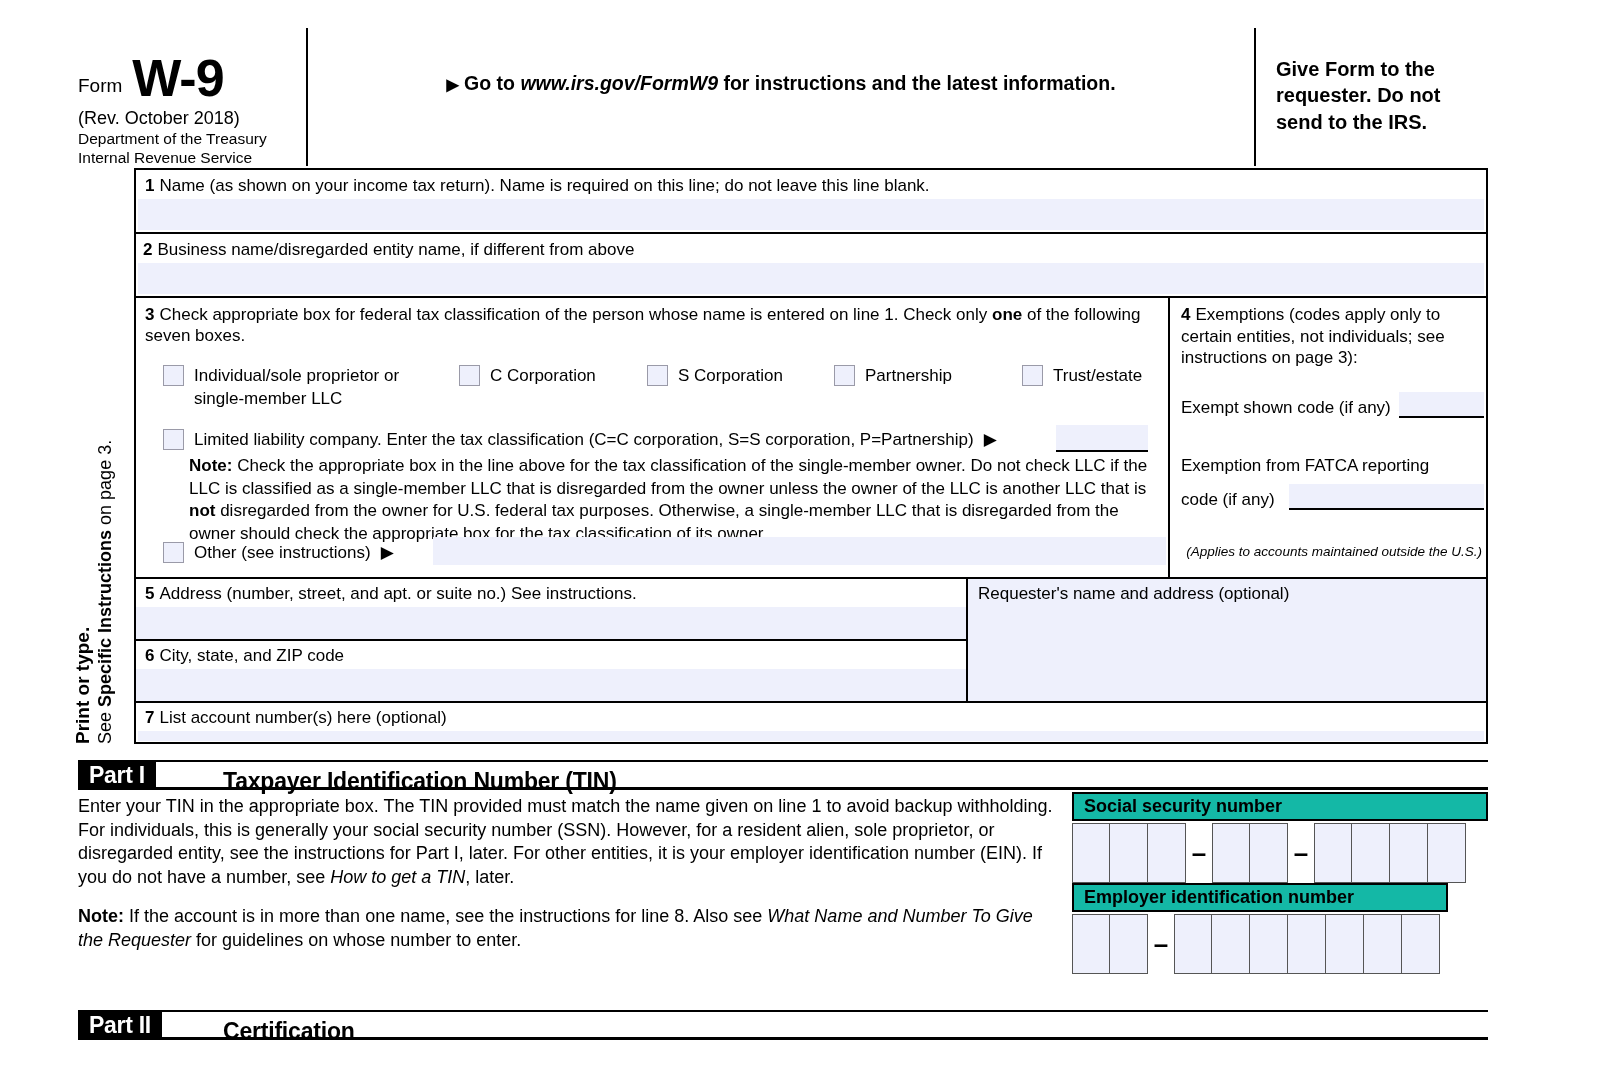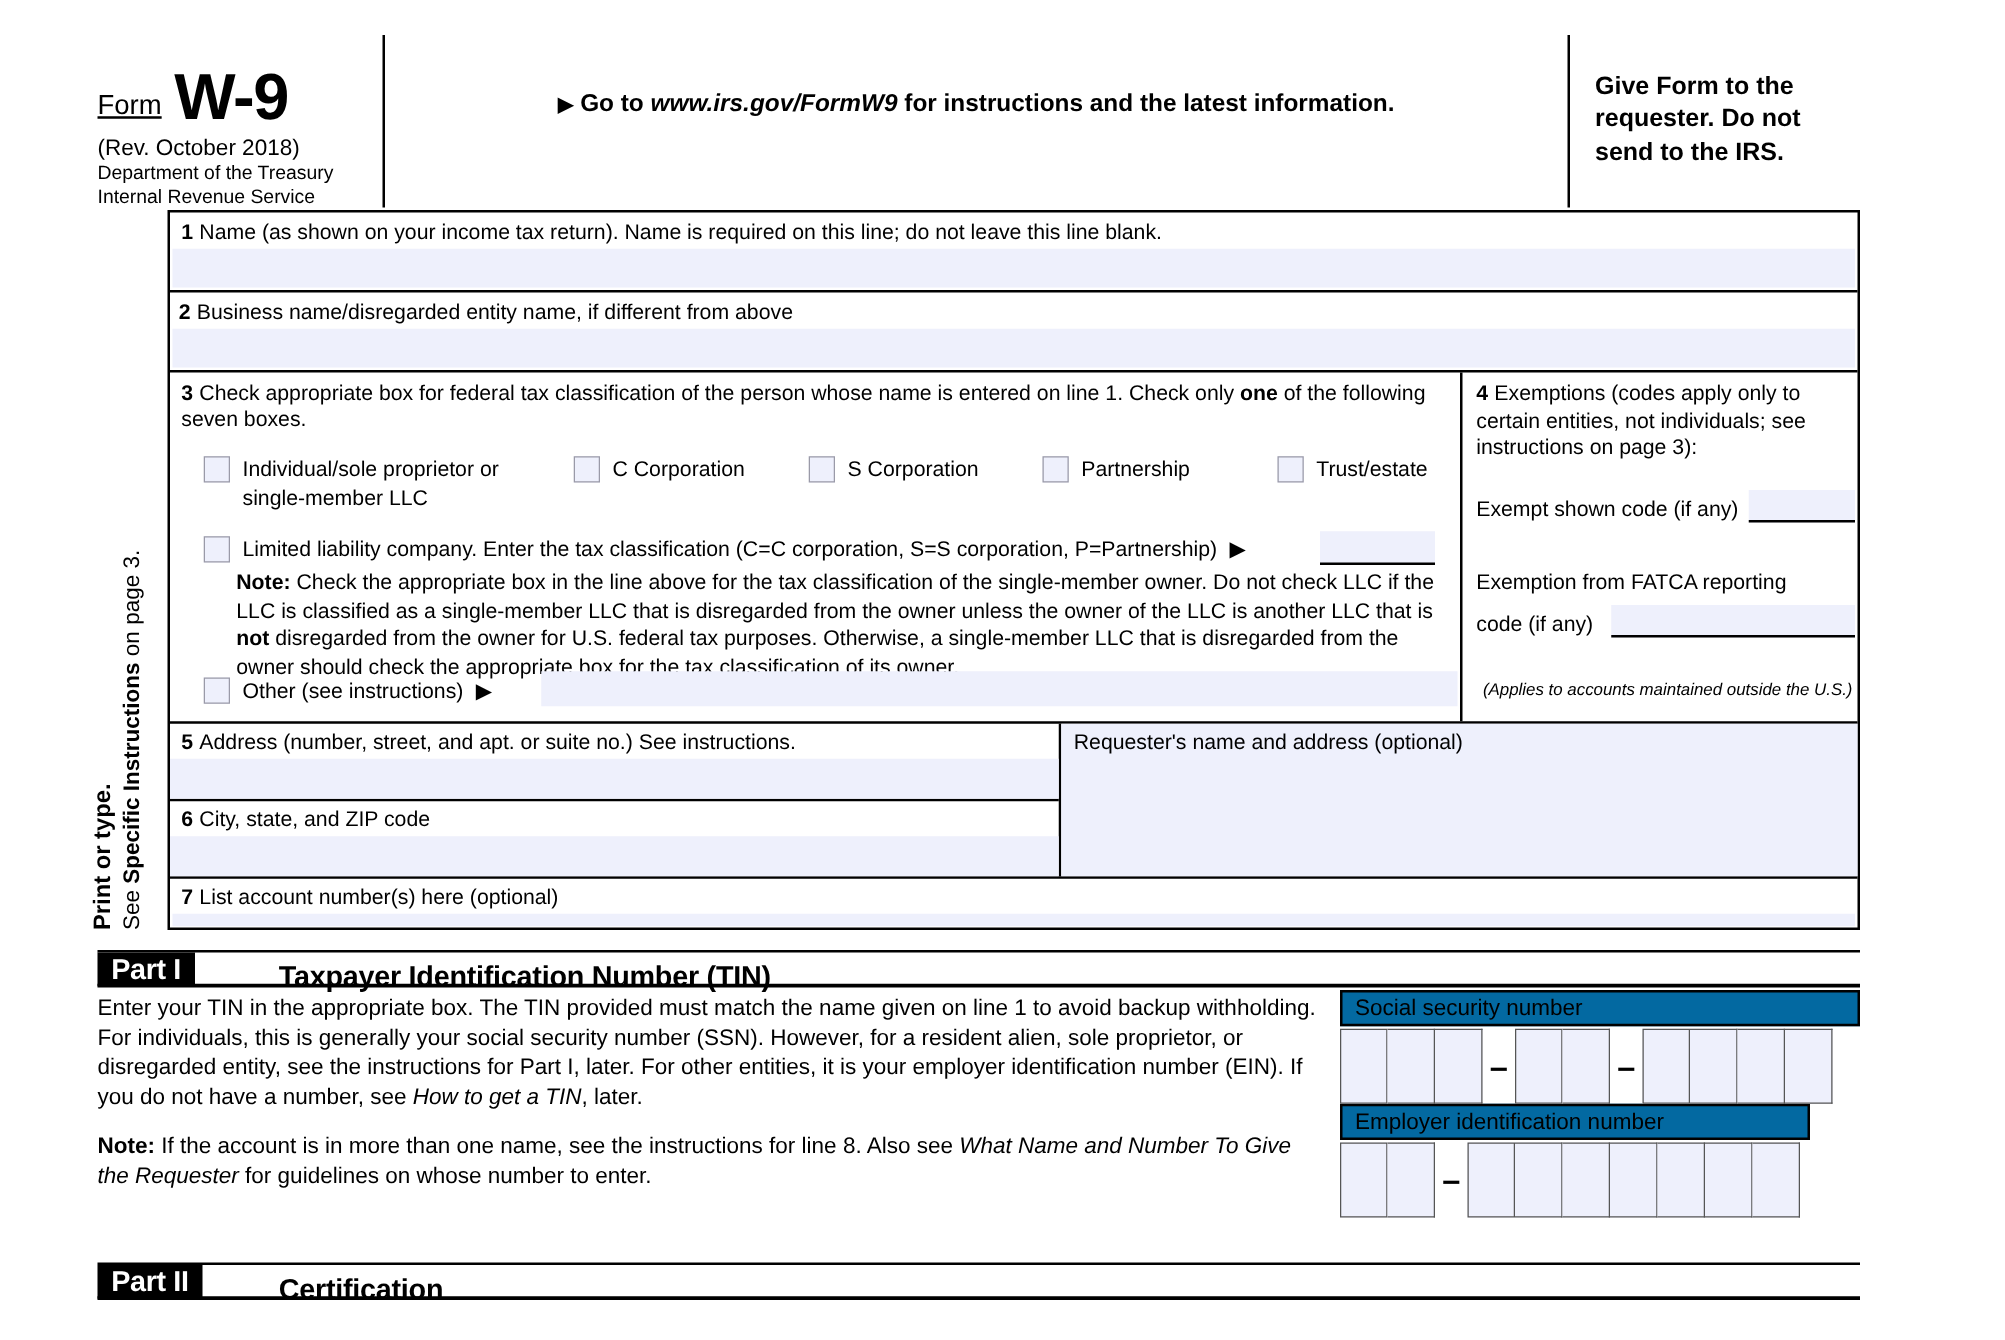--- a/index.html
+++ b/index.html
@@ -33,24 +33,23 @@
     width: 228px;
     position: relative;
     padding-top: 28px;
   }
   .hdr-formline {
     display: flex;
     align-items: flex-end;
     gap: 10px;
   }
   .hdr-form-word {
-    font-size: 22px;
+    font-size: 19px;
     line-height: 1;
     padding-bottom: 7px;
-    text-decoration: underline;
   }
   .hdr-w9 {
     font-size: 52px;
     font-weight: bold;
     line-height: 0.88;
     letter-spacing: -1px;
   }
   .hdr-rev {
     font-size: 18px;
     margin-top: 6px;
@@ -226,21 +225,21 @@
     font-size: 13.5px; font-style: italic; text-align: right;
   }
 
   
   .line56 {
     position: absolute; left: 0; top: 409px;
     width: 100%; height: 124px;
     border-bottom: 2px solid #000;
     display: flex;
   }
-  .l56-left { width: 713px; border-right: 2px solid #000; position: relative; }
+  .l56-left { width: 832px; border-right: 2px solid #000; position: relative; }
   .l5 { position: absolute; left: 0; top: 0; right: 0; height: 62px; border-bottom: 2px solid #000; }
   .l6 { position: absolute; left: 0; top: 62px; right: 0; bottom: 0; }
   .l5 .lab, .l6 .lab { padding: 5px 0 0 9px; font-size: 17px; }
   .l5 .inp { position: absolute; left: 0; right: 0; top: 28px; bottom: 0; }
   .l6 .inp { position: absolute; left: 0; right: 0; top: 28px; bottom: 0; }
   .l56-right { flex: 1; position: relative; }
   .l56-right .lab { padding: 5px 0 0 10px; font-size: 17px; position: relative; z-index: 2; }
   .l56-right .inp { position: absolute; left: 0; right: 0; top: 0; bottom: 0; }
 
   
@@ -284,23 +283,23 @@
     width: 975px;
     font-size: 18px;
     line-height: 1.31;
   }
   .p1-note { margin-top: 16px; }
 
   
   .tinblock { position: absolute; left: 1072px; top: 792px; width: 416px; }
   .tin-title {
     border: 2px solid #000;
-    font-size: 18px; font-weight: normal;
+    font-size: 18px; font-weight: bold;
     padding: 2px 0 2px 10px;
-    background: #0369a1;
+    background: #14b8a6;
   }
   .ssn-title { width: 416px; }
   .ein-title { width: 376px; }
   .boxrow { display: flex; align-items: center; margin-top: 2px; }
   .tbox {
     width: 38px; height: 60px;
     background: #eef0fc;
     border: 1px solid #555;
     border-left-width: 1px;
   }

